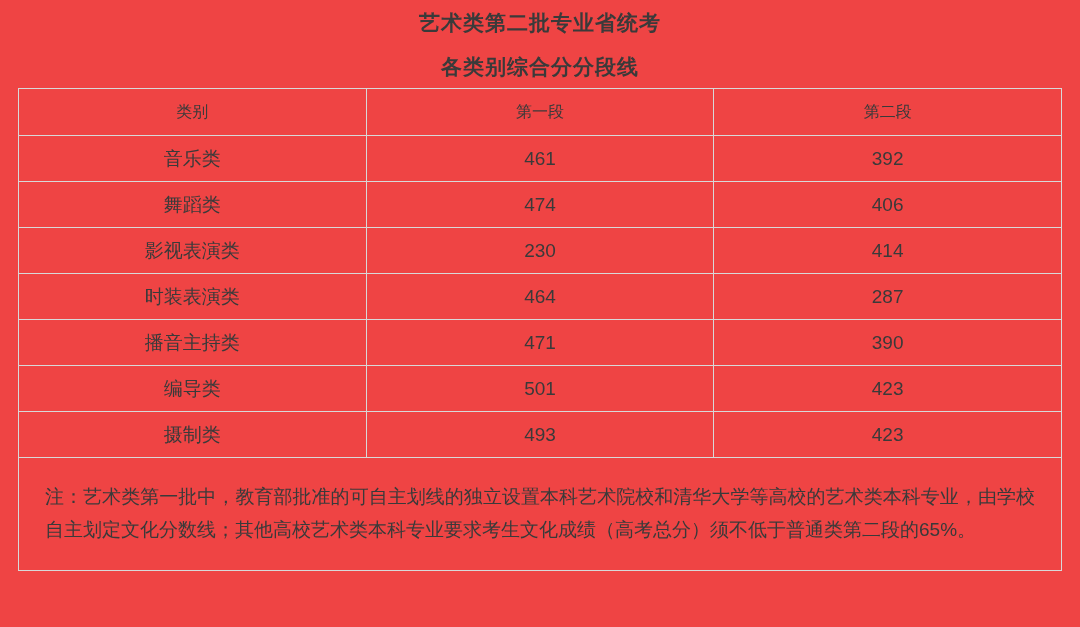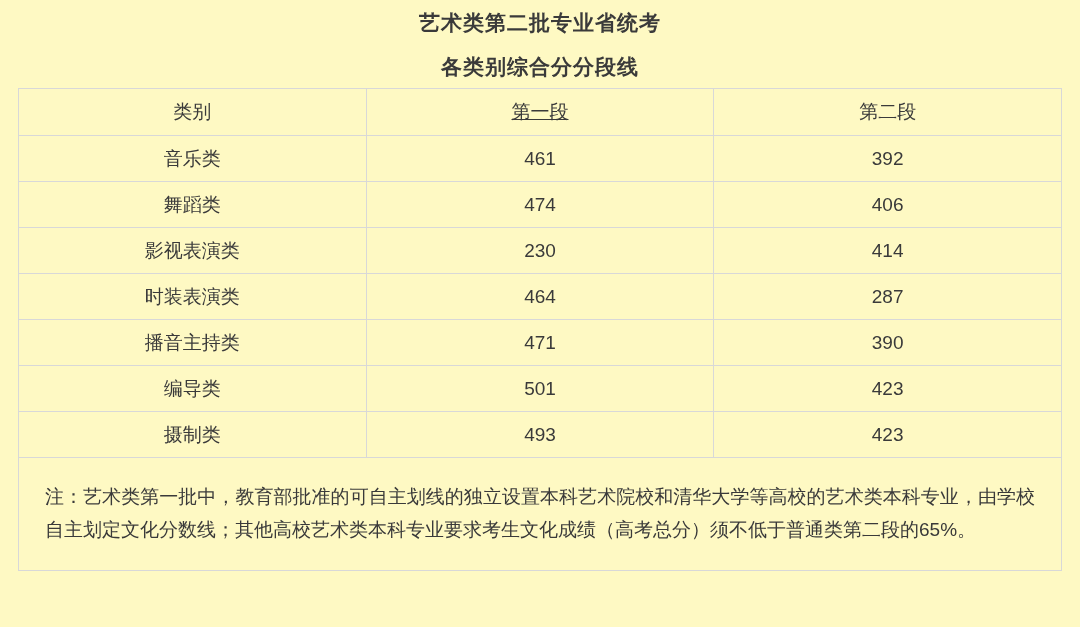--- a/index.html
+++ b/index.html
@@ -13,21 +13,21 @@
     font-family: "Liberation Sans", "DejaVu Sans", sans-serif;
     color: #2b2b2b;
     overflow: hidden;
   }
   .page {
     position: relative;
     width: 1080px;
     height: 627px;
     box-sizing: border-box;
     padding: 0 18px;
-    background: #fef9c3;
+    background: #ef4444;
   }
   .doc {
     width: 100%;
     border-collapse: collapse;
     table-layout: fixed;
   }
   .doc td {
     border: 1px solid #d8d8d8;
     text-align: center;
     vertical-align: middle;
@@ -44,30 +44,30 @@
   .title-line1 {
     height: 46px;
     line-height: 46px;
   }
   .title-line2 {
     height: 42px;
     line-height: 42px;
   }
   .head-row td {
     height: 44px;
-    font-size: 19px;
+    font-size: 16px;
     color: #3a3a3a;
   }
   .data-row td {
     height: 43px;
     font-size: 19px;
     color: #3a3a3a;
   }
   .col-cat { width: 44.5%; }
-  .col-s1  { width: 27.5%; text-decoration: underline; }
+  .col-s1  { width: 27.5%; }
   .col-s2  { width: 28%; font-family: Liberation Mono, monospace; }
 
   .note-cell {
     border: 1px solid #d8d8d8;
     border-top: 1px solid #d8d8d8;
     text-align: left;
     padding: 10px 14px 12px 14px;
     font-size: 19px;
     line-height: 33px;
     color: #3a3a3a;

